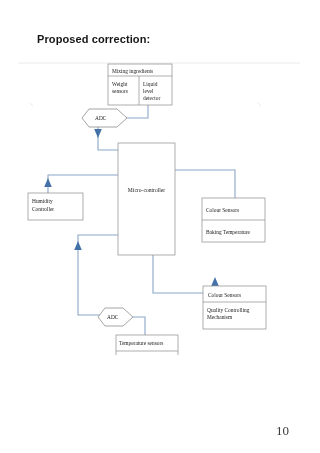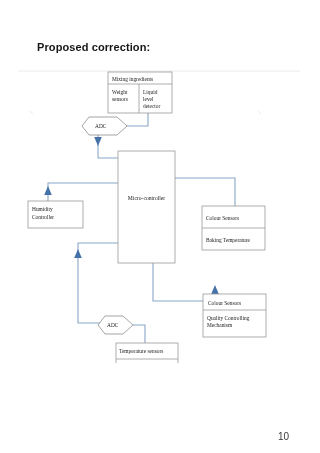--- a/index.html
+++ b/index.html
@@ -12,21 +12,20 @@
     height: 453px;
     position: relative;
     overflow: hidden;
     font-family: "Liberation Serif", serif;
     color: #1a1a1a;
   }
   .page {
     position: absolute;
     inset: 0;
     background: #ffffff;
-    margin-top: 8px;
   }
   #page-title {
     position: absolute;
     left: 37px;
     top: 33px;
     font-family: "Liberation Sans", sans-serif;
     font-weight: bold;
     font-size: 11px;
     letter-spacing: 0.1px;
     color: #161616;
@@ -82,22 +81,22 @@
   }
   text.lbl-mc {
     font-family: "Liberation Serif", serif;
     font-size: 5.6px;
     fill: #1c1c1c;
   }
   #page-number {
     position: absolute;
     right: 31px;
     top: 423px;
-    font-family: Liberation Sans, sans-serif;
-    font-size: 10px;
+    font-family: Liberation Serif, serif;
+    font-size: 13px;
     color: #3a3a3a;
   }
 </style>
 </head>
 <body>
 
 <div class="page">
 
   <div id="page-title">Proposed correction:</div>
 

